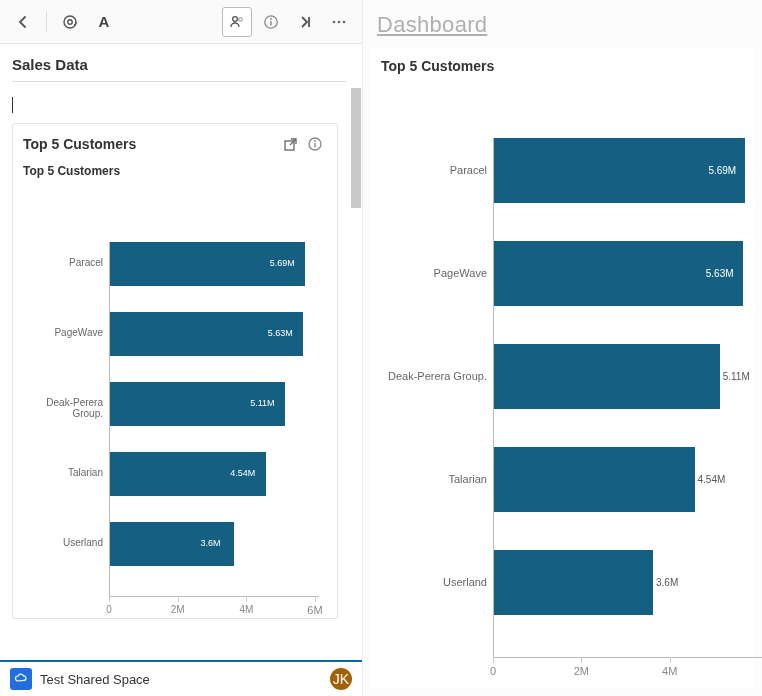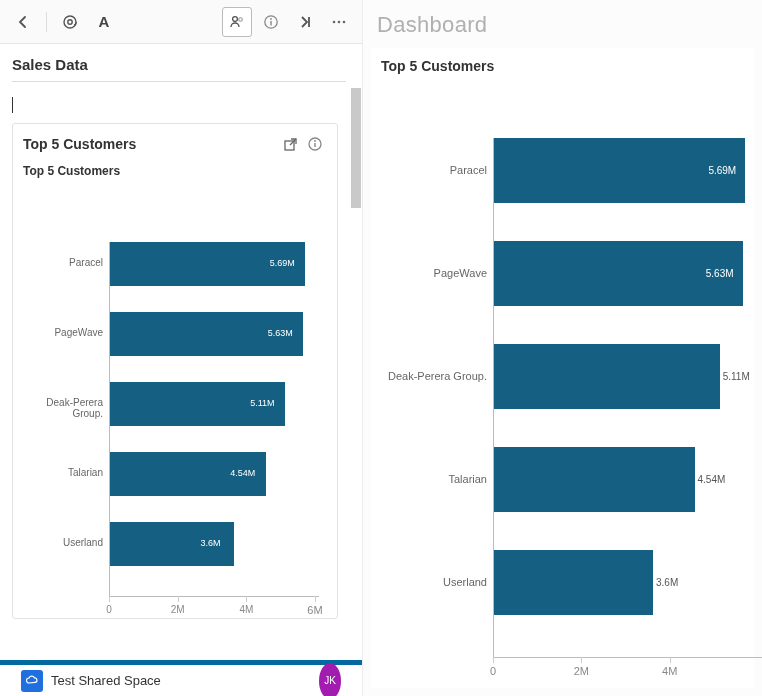--- a/index.html
+++ b/index.html
@@ -29,27 +29,27 @@
   .chart { position: relative; }
   .axis-label { position: absolute; font-size: 11px; color: #666; }
   .bar { position: absolute; background: #156082; }
   .bar-label { position: absolute; font-size: 10px; color: #fff; text-align: center; }
   .bar-label.outside { color: #555; }
   .tick { position: absolute; font-size: 10px; color: #888; text-align: center; }
   .tick-line { position: absolute; border-left: 1px solid #ccc; height: 6px; }
   .axis-line { position: absolute; background: #bbb; }
 
   .right-pane { position: absolute; left: 362px; top: 0; right: 0; bottom: 0; background: #fcfcfc; border-left: 1px solid #ececec; }
-  .dash-title { font-size: 22px; color: #b0b0b0; font-weight: 400; padding: 12px 0 2px 14px; letter-spacing: 0.3px; }
+  .dash-title { font-size: 22px; color: #b0b0b0; font-weight: 400; padding: 12px 0 2px 14px; letter-spacing: 0.3px; text-decoration: underline; }
   .dash-card { background: #fff; margin: 8px; padding: 10px 0 0 10px; }
   .dash-card .dtitle { font-size: 14px; font-weight: 700; margin-bottom: 4px; }
 
-  .footer { position: absolute; bottom: 0; left: 0; width: 362px; height: 36px; border-top: 5px solid #0369a1; display: flex; align-items: center; padding: 0 21px; background: #fff; }
+  .footer { position: absolute; bottom: 0; left: 0; width: 362px; height: 36px; border-top: 2px solid #0369a1; display: flex; align-items: center; padding: 0 10px; background: #fff; }
   .footer .cloud { width: 22px; height: 22px; border-radius: 3px; background: #1f6fde; display: flex; align-items: center; justify-content: center; margin-right: 8px; }
-  .footer .av { width: 22px; height: 36px; border-radius: 50%; background: #a21caf; color: #fff; font-size: 10px; display: flex; align-items: center; justify-content: center; margin-left: auto; }
+  .footer .av { width: 22px; height: 22px; border-radius: 50%; background: #a16207; color: #fff; font-size: 14px; display: flex; align-items: center; justify-content: center; margin-left: auto; }
 
   svg { display: block; }
 </style>
 </head>
 <body>
 
 <div class="toolbar">
   <div class="btn">
     <svg width="14" height="14" viewBox="0 0 14 14">
         <path d="M9 2 L4 7 L9 12" stroke="#555" stroke-width="1.8" fill="none" stroke-linecap="round"></path>

